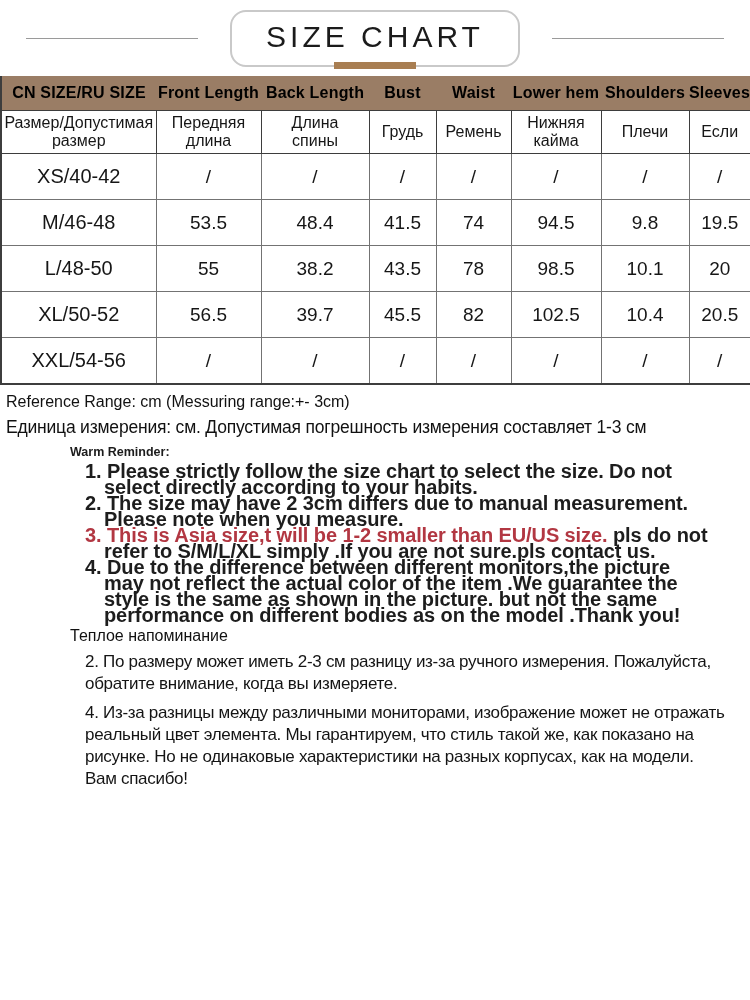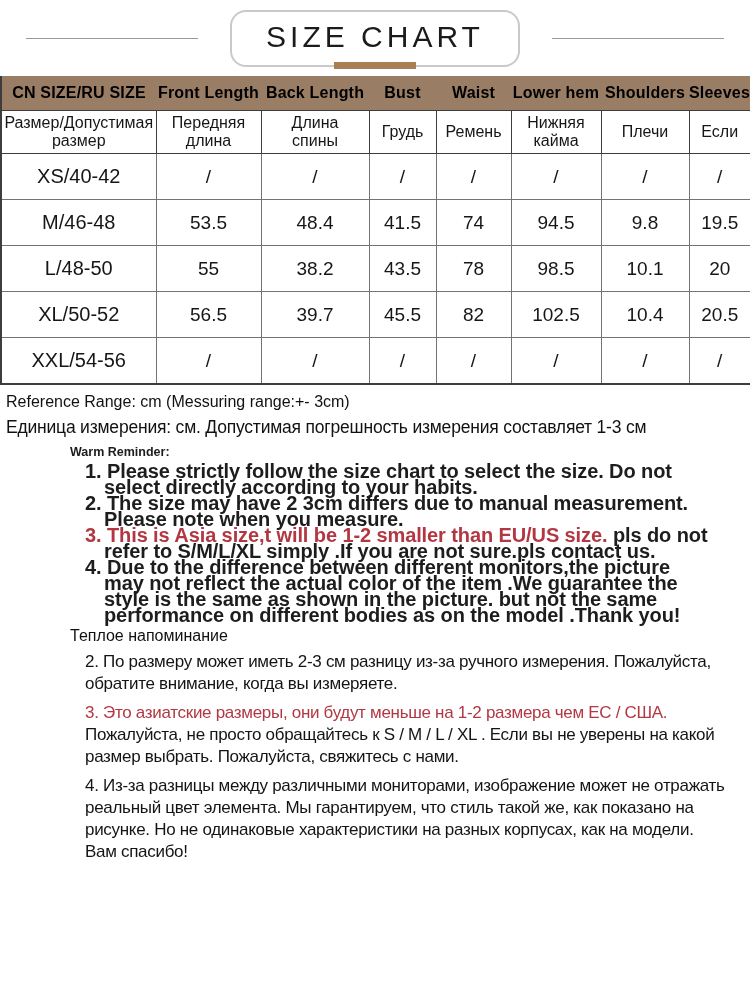--- a/index.html
+++ b/index.html
@@ -166,24 +166,20 @@
         <div class="en-item"><span class="red">3.</span> <span class="red">This is Asia size,t will be 1-2 smaller than EU/US size.</span><span> pls do not refer to S/M/L/XL simply .If you are not sure.pls contact us.</span></div>
         <div class="en-item"><span>4.</span> <span>Due to the difference between different monitors,the picture may not reflect the actual color of the item .We guarantee the style is the same as shown in the picture. but not the same performance on different bodies as on the model .Thank you!</span></div>
       </div>
     </div>
 
     <div class="ru-block">
       <p class="ru-title">Теплое напоминание</p>
       <div class="ru-items">
         <div class="ru-item"><span>2.</span> <span>По размеру может иметь 2-3 см разницу из-за ручного измерения. Пожалуйста, обратите внимание, когда вы измеряете.</span></div>
         <div class="ru-item">
-          <div><span class="red">3.</span> <span class="red">Это азиатские размеры, они будут меньше на 1-2 размера чем ЕС / США.</span></div>
-          <div>Пожалуйста, не просто обращайтесь к S / M / L / XL . Если вы не уверены на какой размер выбрать. Пожалуйста, свяжитесь с нами.</div>
-        </div>
-        <div class="ru-item">
           <div><span>4.</span> <span>Из-за разницы между различными мониторами, изображение может не отражать реальный цвет элемента. Мы гарантируем, что стиль такой же, как показано на рисунке. Но не одинаковые характеристики на разных корпусах, как на модели.</span></div>
           <div>Вам спасибо!</div>
         </div>
       </div>
     </div>
   </div>
 
 </div>
 
 </body></html>

